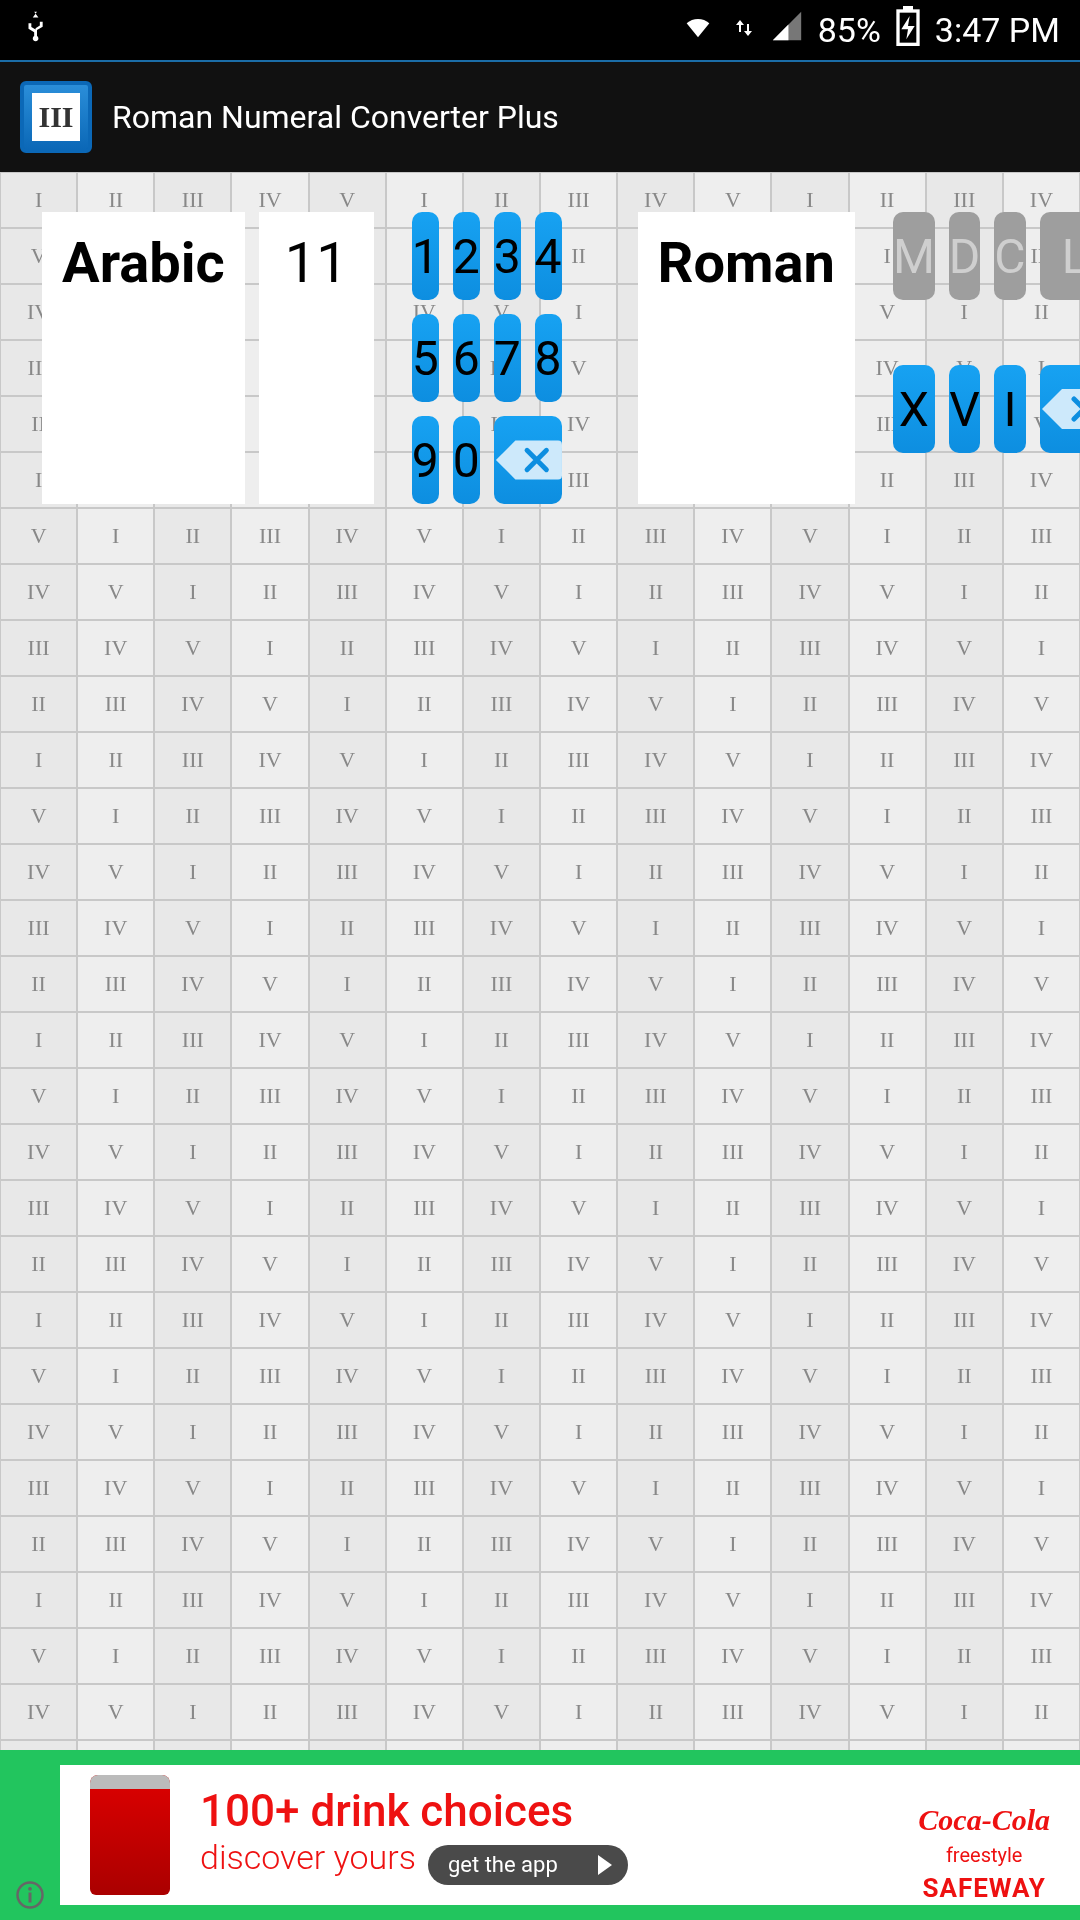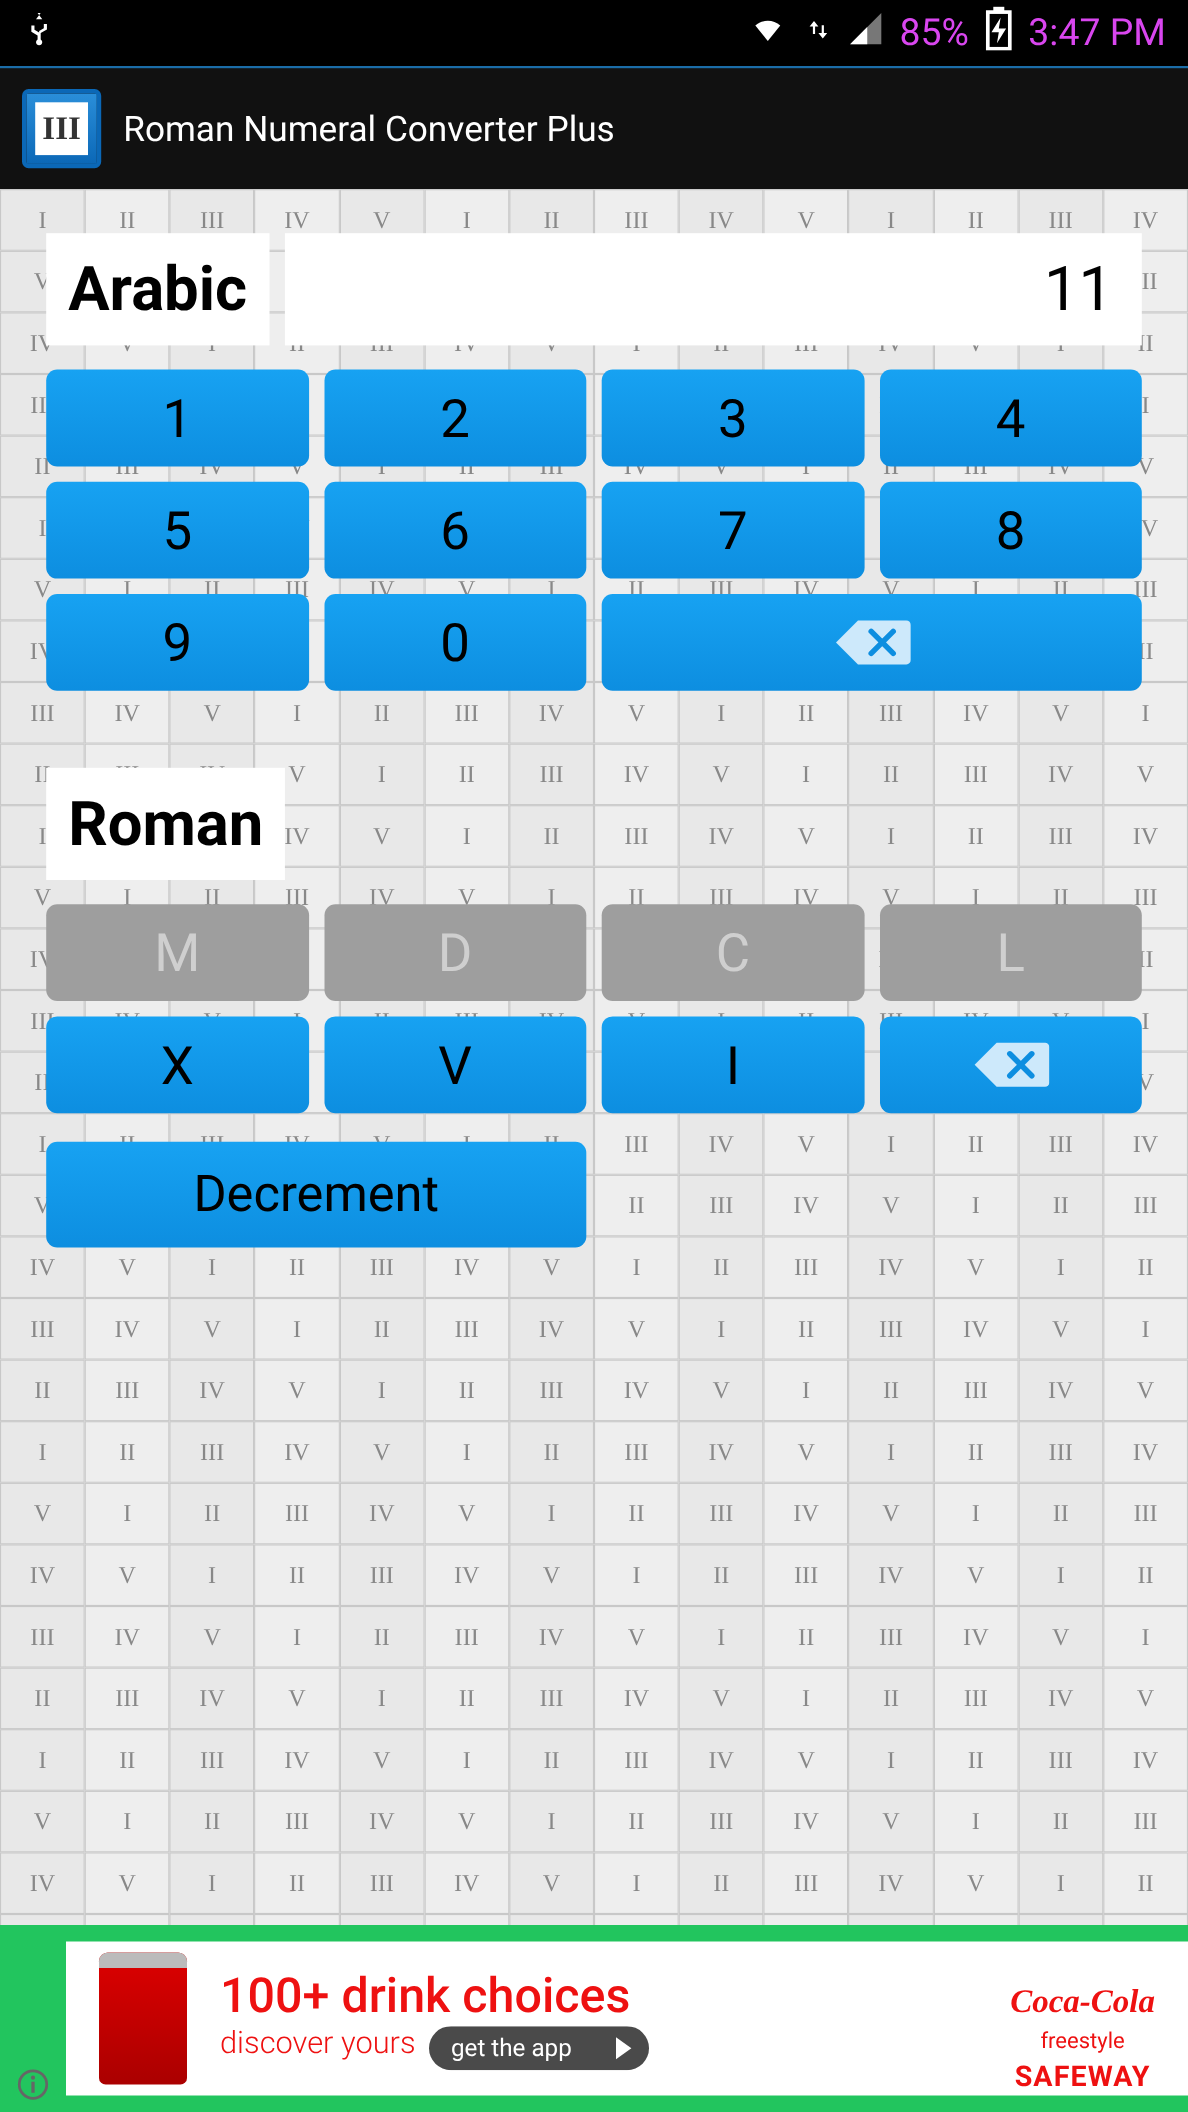--- a/index.html
+++ b/index.html
@@ -1,37 +1,37 @@
 <!DOCTYPE html>
 <html><head>
 <meta charset="utf-8">
 <style>
   * { margin: 0; padding: 0; box-sizing: border-box; font-family: Roboto, Arial, sans-serif; }
   html, body { width: 1080px; height: 1920px; overflow: hidden; }
   body { display: flex; flex-direction: column; background: #d9d9d9; }
 
   
-  .status-bar { height: 60px; background: #000; color: #d946ef; display: flex; align-items: center; padding: 0 20px; font-size: 34px; }
+  .status-bar { height: 60px; background: #000; color: #ffffff; display: flex; align-items: center; padding: 0 20px; font-size: 34px; }
   .status-left { flex: 1; display: flex; align-items: center; gap: 12px; }
   .status-right { display: flex; align-items: center; gap: 14px; }
   .status-bar svg { fill: #fff; }
 
   
   .app-header { height: 112px; background: #111; display: flex; align-items: center; padding: 0 20px; gap: 20px; border-top: 2px solid #1b6da8; }
   .app-icon { width: 72px; height: 72px; background: linear-gradient(#2a8ed9,#0b68b7); border: 4px solid #0b68b7; border-radius: 6px; display: flex; align-items: center; justify-content: center; }
   .app-icon-inner { width: 48px; height: 48px; background: #fff; display:flex; align-items:center; justify-content:center; font-family: "Times New Roman", serif; font-weight: bold; font-size: 30px; color:#333; }
   .app-title { color: #fff; font-size: 32px; font-weight: 400; }
 
   
   .content { flex: 1; position: relative; overflow: hidden; }
   .bg-tiles { position: absolute; inset: 0; display: grid; grid-template-columns: repeat(14, 1fr); grid-auto-rows: 56px; }
   .bg-tile { border: 1px solid #c8c8c8; background: #e8e8e8; display:flex; align-items:center; justify-content:center; font-family:"Times New Roman",serif; font-size:22px; color:#888; }
   .bg-tile:nth-child(even){ background:#eee; }
 
-  .stack { position: relative; padding: 40px 42px 0; display:flex; flex-direction:column; gap: 22px; }
+  .stack { position: relative; padding: 40px 42px 0; display:flex; flex-direction:row; gap: 38px; }
 
   .row { display: flex; gap: 14px; }
   .label-box { background: #fff; padding: 18px 20px; font-size: 56px; font-weight: 700; }
   .value-box { background: #fff; padding: 18px 26px; font-size: 56px; font-weight: 400; text-align: right; flex:1; }
 
   .keypad { display: grid; grid-template-columns: repeat(4, 1fr); gap: 14px; }
   .key { background: linear-gradient(#17a2f2,#0d8ee0); border-radius: 10px; height: 88px; display:flex; align-items:center; justify-content:center; font-size: 48px; color:#000; cursor:pointer; }
   .key.span2 { grid-column: span 2; }
   .key.disabled { background: #9e9e9e; color:#cfcfcf; }
   .key svg { }
@@ -41,21 +41,21 @@
 
   
   .ad { height: 170px; background:#22c55e; display:flex; align-items:center; }
   .ad-info { width:60px; height:100%; display:flex; align-items:flex-end; justify-content:center; padding-bottom:10px; }
   .ad-info svg{ fill:#666; }
   .ad-body { flex:1; background:#fff; height: 140px; display:flex; align-items:center; padding:0 30px; gap:30px; }
   .ad-can { width:80px; height:120px; background: linear-gradient(#d00,#a00); border-radius: 8px 8px 6px 6px; position:relative; }
   .ad-can::before{content:"";position:absolute;top:0;left:0;right:0;height:14px;background:#bbb;border-radius:8px 8px 0 0;}
   .ad-text { flex:1; }
   .ad-line1 { color:#e11; font-size:44px; font-weight:500; }
-  .ad-line2 { color:#e11; font-size:28px; font-weight:300; display:inline-block;}
+  .ad-line2 { color:#e11; font-size:34px; font-weight:300; display:inline-block;}
   .ad-cta-icon { display:inline-flex; vertical-align:middle; margin-left:8px;}
   .ad-brands { display:flex; flex-direction:column; align-items:center; gap:6px;margin-top:36px; }
   .brand-coke { font-family: cursive; color:#e11; font-size:30px; font-style:italic; font-weight:bold;}
   .brand-freestyle { color:#e11; font-size:20px; }
   .brand-safeway { color:#e11; font-size:26px; font-weight:bold; letter-spacing:1px;}
 
   .spacer { height: 26px; }
 </style>
 </head>
 <body>

